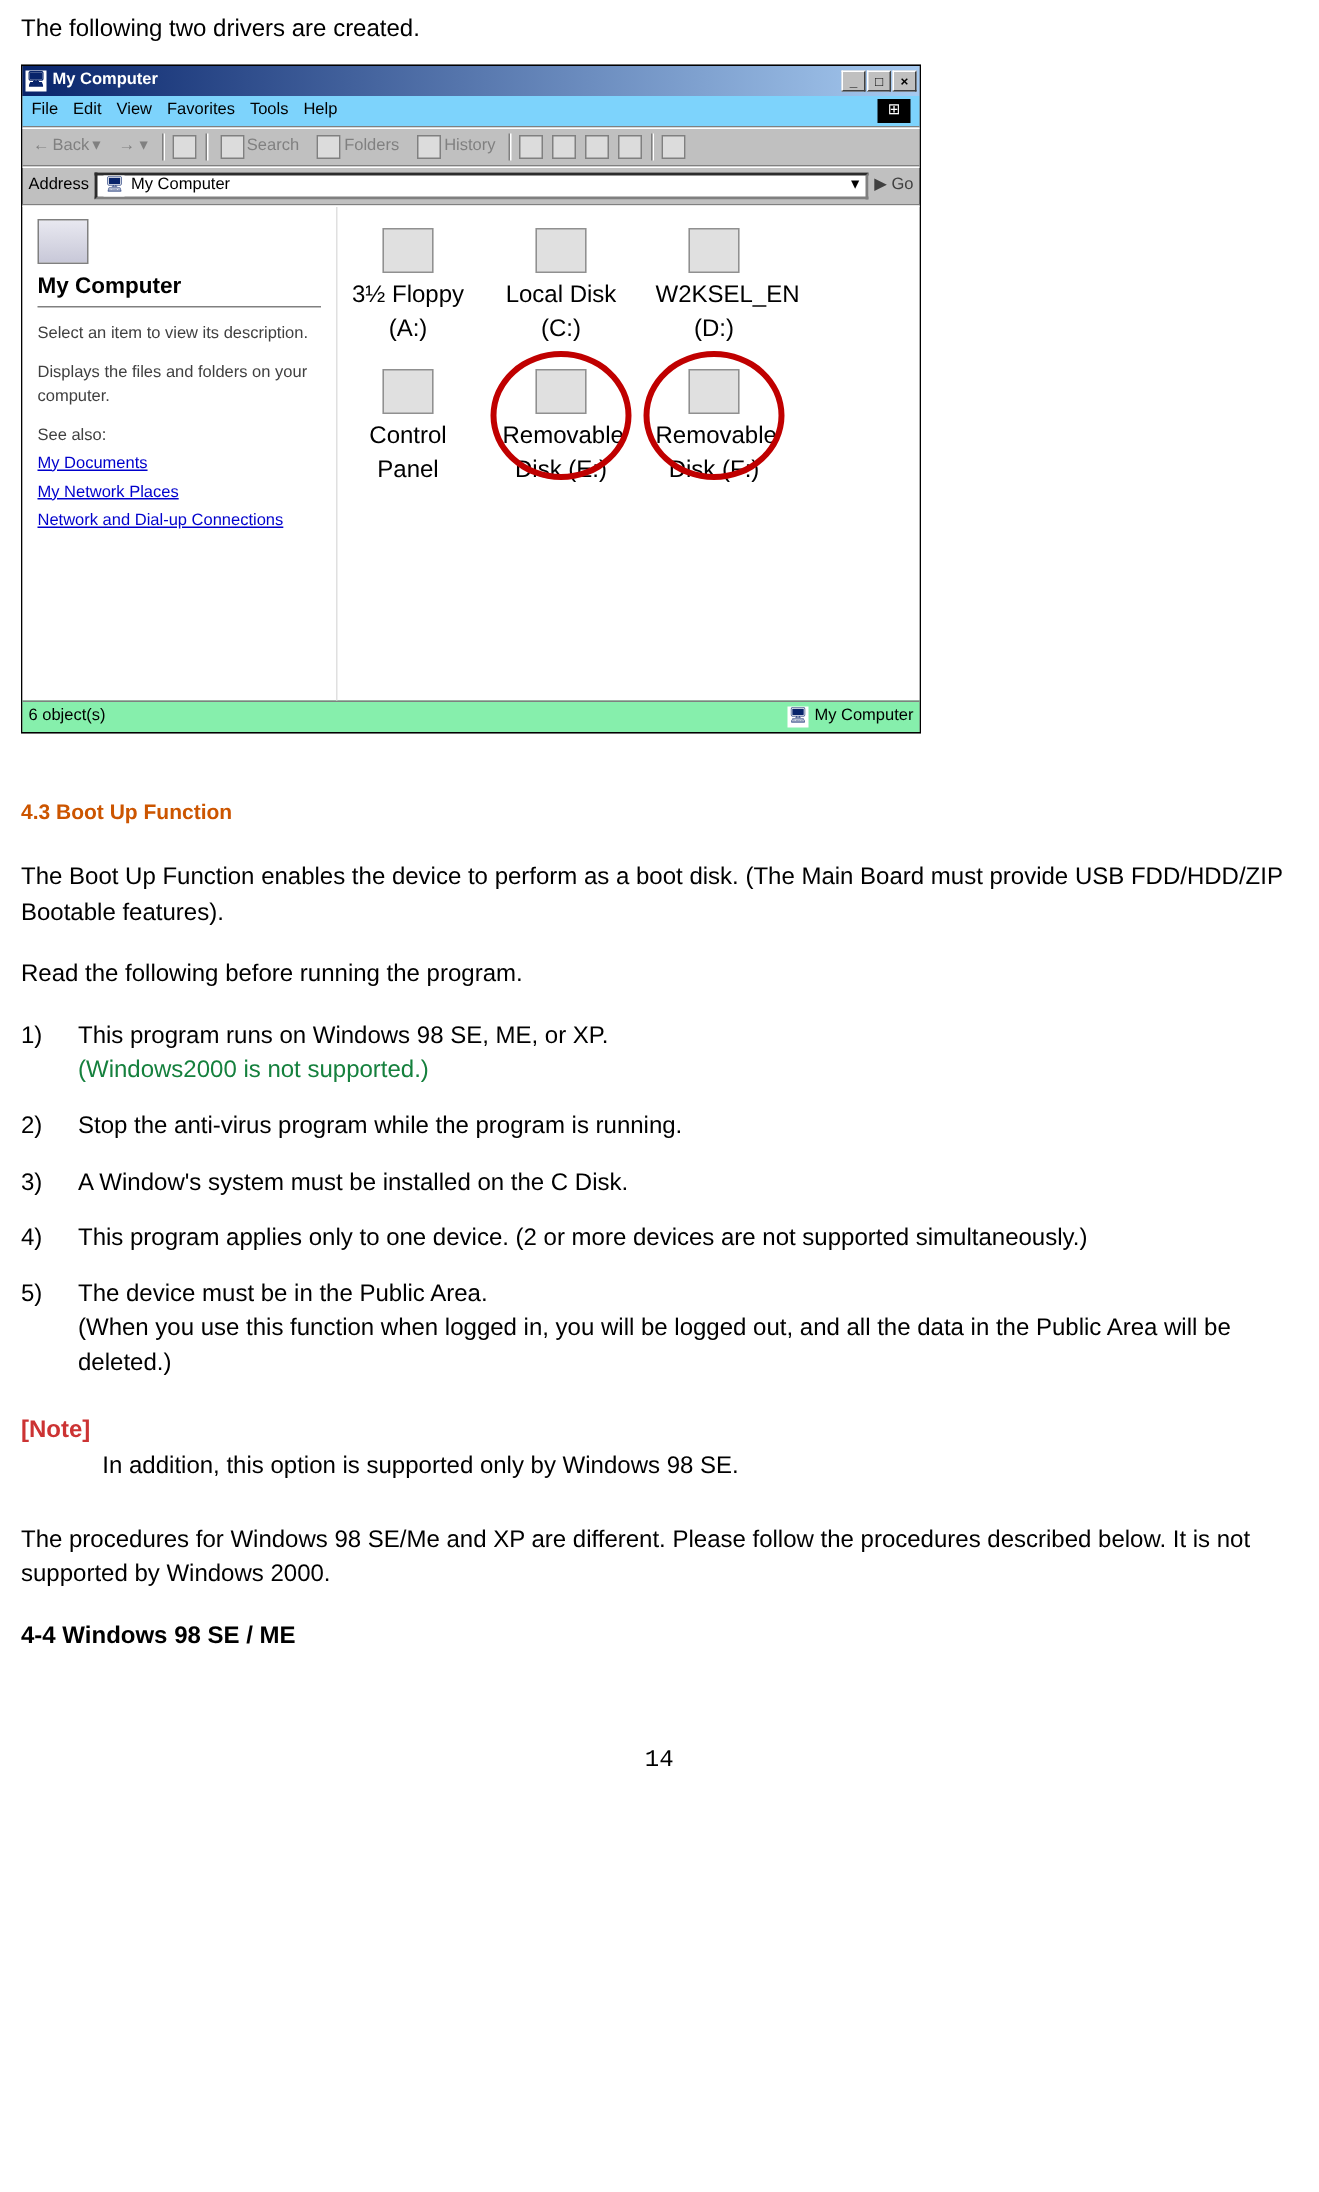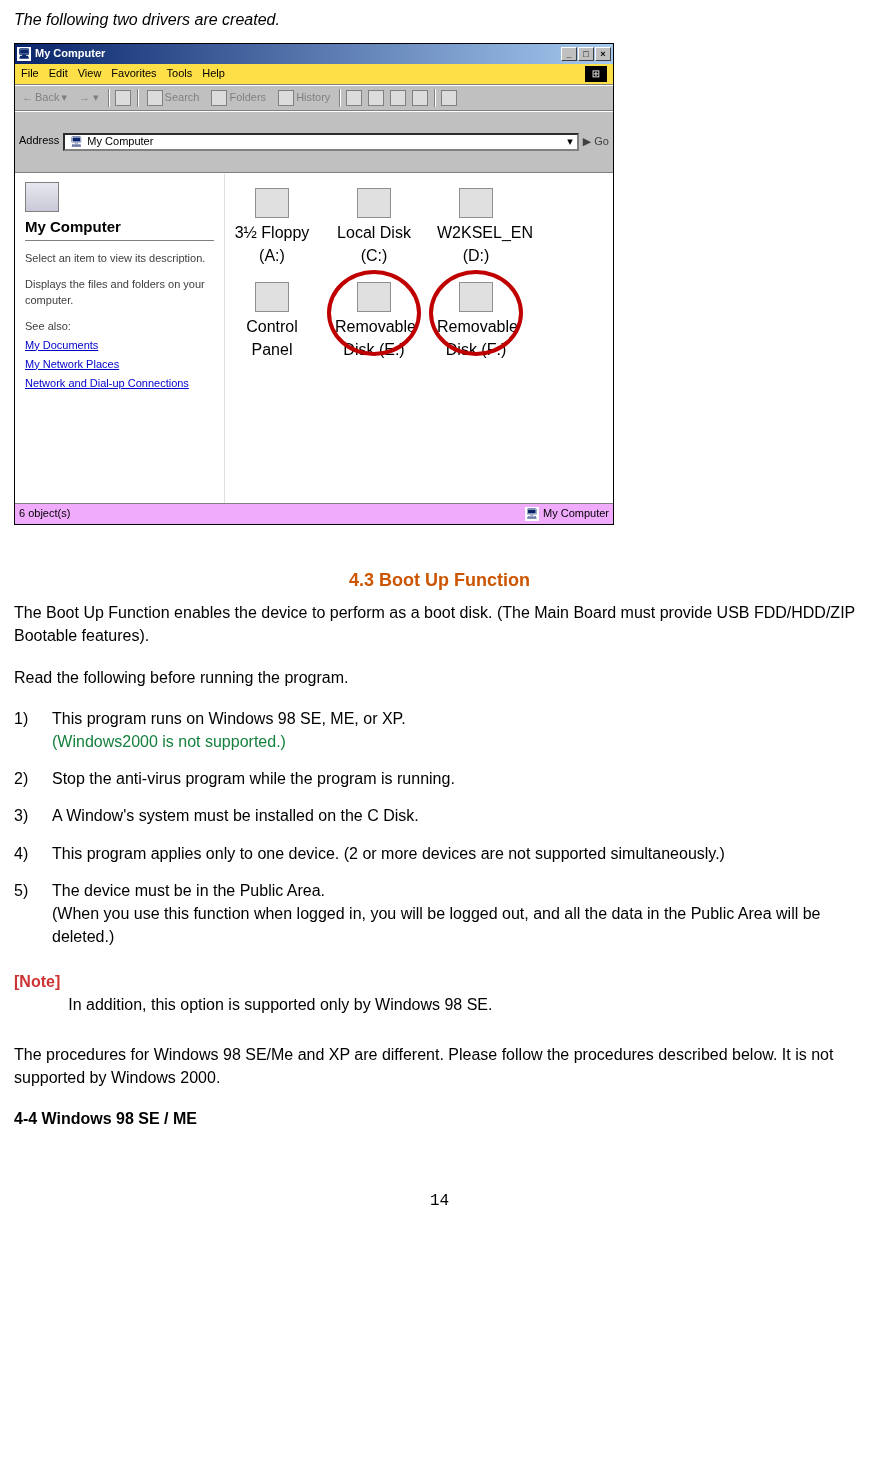--- a/index.html
+++ b/index.html
@@ -5,21 +5,21 @@
     * { box-sizing: border-box; margin: 0; padding: 0; }
     body {
       font-family: Verdana, Geneva, sans-serif;
       font-size: 16px;
       color: #000;
       background: #fff;
       width: 879px;
       padding: 8px 14px 30px 14px;
       line-height: 1.45;
     }
-    .intro-line { margin-bottom: 12px; font-style: italic; }
+    .intro-line { margin-bottom: 12px; }
 
     
     .window {
       width: 600px;
       border: 1px solid #000;
       background: #c0c0c0;
       font-family: Tahoma, sans-serif;
       font-size: 11px;
       margin-bottom: 42px;
     }
@@ -40,21 +40,21 @@
     .winbtn {
       width: 16px; height: 14px;
       background: #c0c0c0;
       border: 1px solid #fff;
       border-right-color: #404040; border-bottom-color: #404040;
       font-size: 9px; text-align: center; line-height: 12px;
       color: #000; margin-left: 1px;
     }
     .menubar {
       display: flex; gap: 10px; padding: 2px 6px;
-      background: #fde047;
+      background: #7dd3fc;
       border-bottom: 1px solid #808080;
     }
     .menubar .logo {
       margin-left: auto; width: 22px; height: 16px;
       background: #000;
       display: inline-flex; align-items: center; justify-content: center;
       font-size: 10px; color: #fff;
     }
     .toolbar {
       display: flex; align-items: center; gap: 6px;
@@ -68,22 +68,22 @@
       color: #808080; font-size: 11px; padding: 1px 3px;
     }
     .toolbar .sep {
       width: 1px; height: 18px; background: #808080; box-shadow: 1px 0 #fff;
     }
     .tico {
       width: 16px; height: 16px; background: #dcdcdc;
       border: 1px solid #808080; display: inline-block;
     }
     .addressbar {
-      display: flex; gap: 4px;
-      padding: 21px 4px;
+      display: flex; align-items: center; gap: 4px;
+      padding: 3px 4px;
       border-top: 1px solid #fff;
       border-bottom: 1px solid #808080;
     }
     .addr-field {
       flex: 1; height: 18px; background: #fff;
       border: 2px inset #808080;
       display: flex; align-items: center; padding: 0 4px; gap: 4px;
       font-size: 11px;
     }
     .go-btn { display: inline-flex; align-items: center; gap: 3px; color: #404040; }
@@ -118,26 +118,26 @@
     .circled { position: relative; }
     .circled::after {
       content: ""; position: absolute; left: -8px; top: -12px;
       width: 86px; height: 78px;
       border: 4px solid #c00000; border-radius: 50%;
     }
 
     .statusbar {
       display: flex; align-items: center; justify-content: space-between;
       font-size: 11px; padding: 2px 4px; border-top: 1px solid #808080;
-      background: #f0abfc;
+      background: #86efac;
     }
     .status-right { display: flex; align-items: center; gap: 4px; }
 
     
-    .heading-43 { color: #cc5500; font-weight: bold; font-size: 18px; margin-top: 8px; margin-bottom: 8px; text-align: center; }
+    .heading-43 { color: #cc5500; font-weight: bold; font-size: 14px; margin-top: 8px; margin-bottom: 22px; }
     .para { margin-bottom: 18px; }
     ol.numbered { list-style: none; padding: 0; margin: 0 0 22px 0; }
     ol.numbered li { display: flex; gap: 18px; margin-bottom: 14px; }
     ol.numbered li .num { width: 20px; flex-shrink: 0; }
     .red-text { color: #15803d; }
     .note-row { display: flex; gap: 8px; margin-bottom: 26px; }
     .note-label { color: #cc3333; font-weight: bold; white-space: nowrap; }
     .subheading { font-weight: bold; margin: 8px 0 40px 0; }
     .pagenum { text-align: center; margin-top: 60px; font-family: Liberation Mono, monospace; }
   </style>

